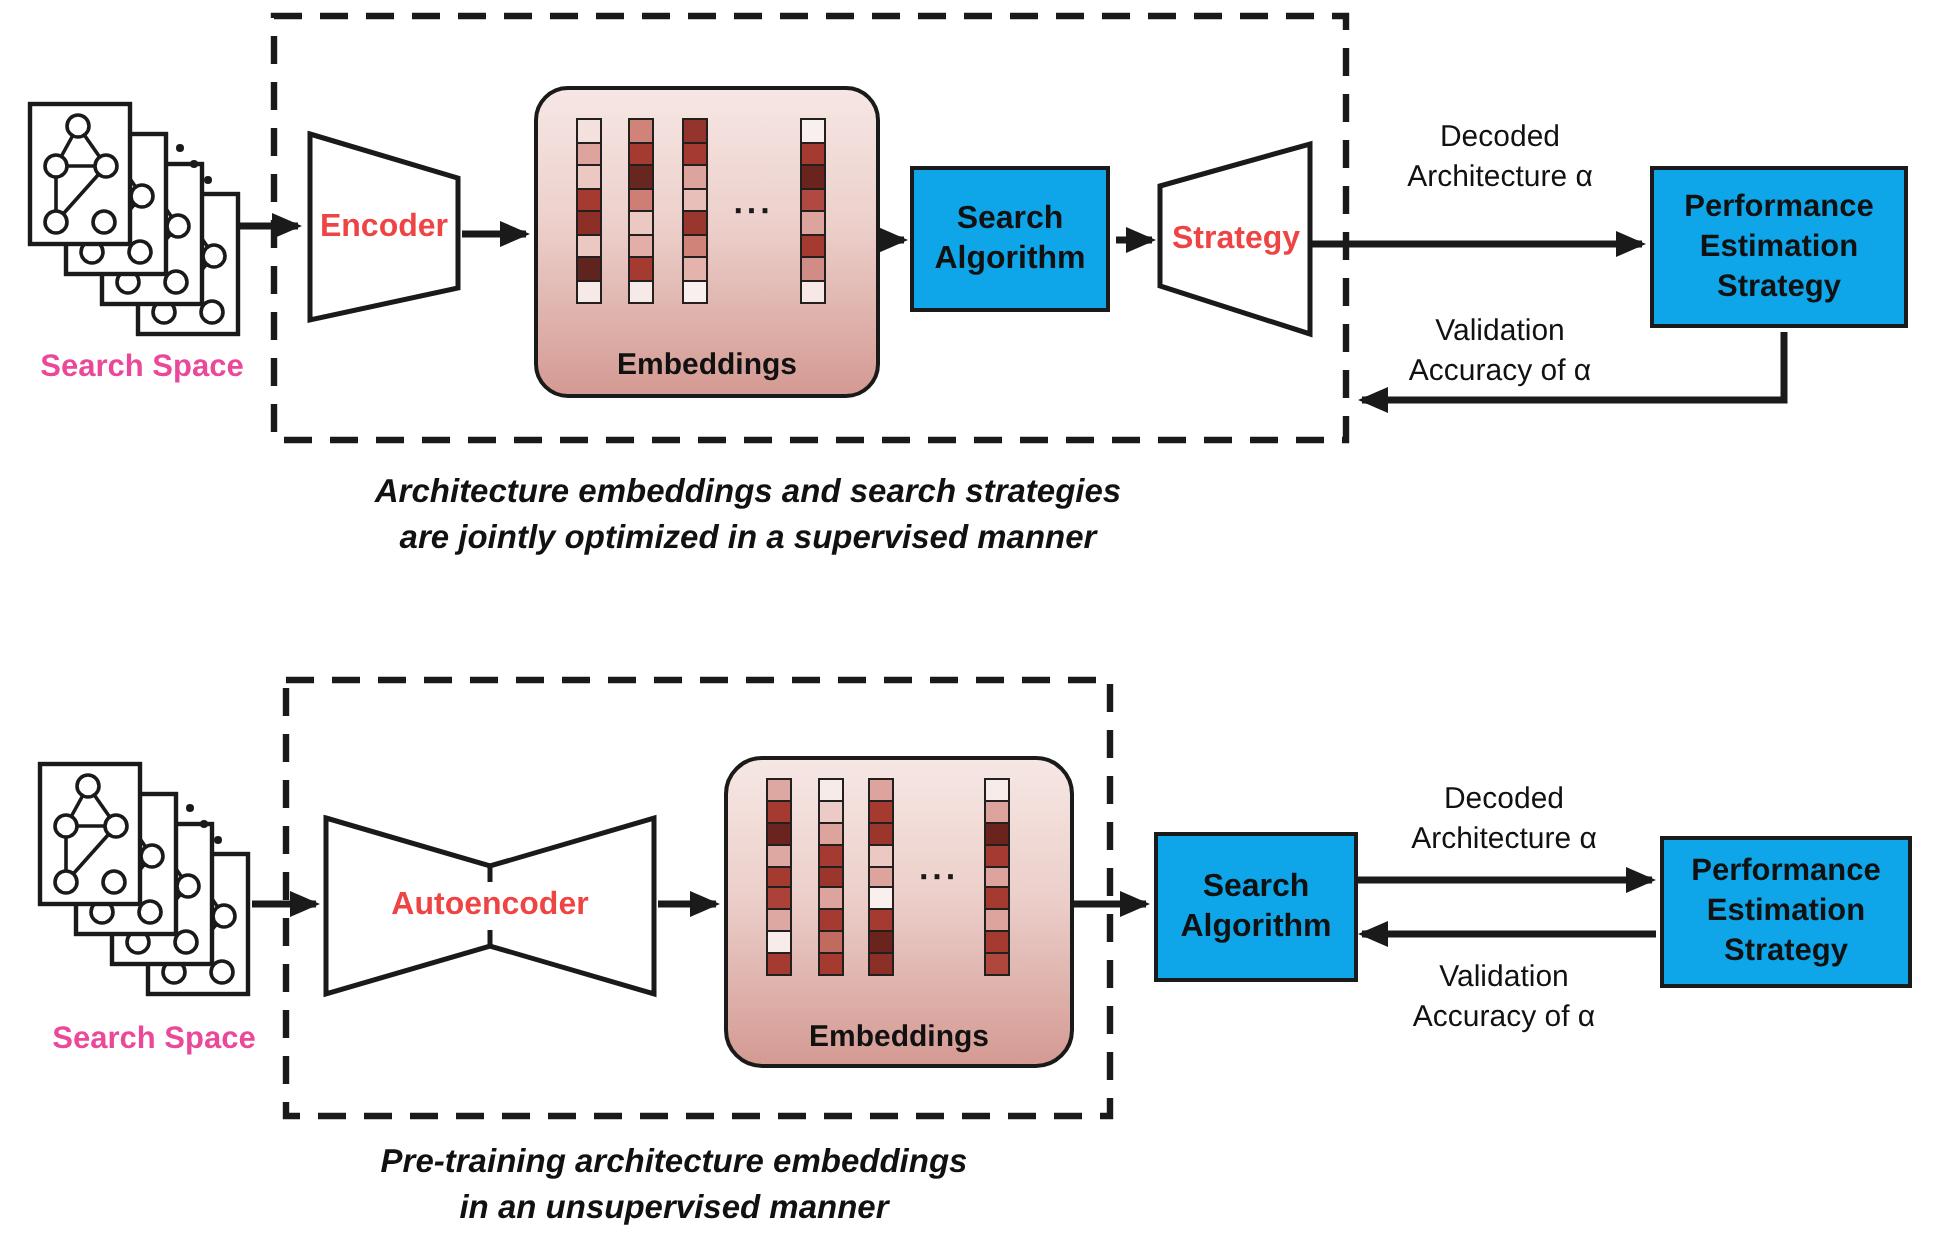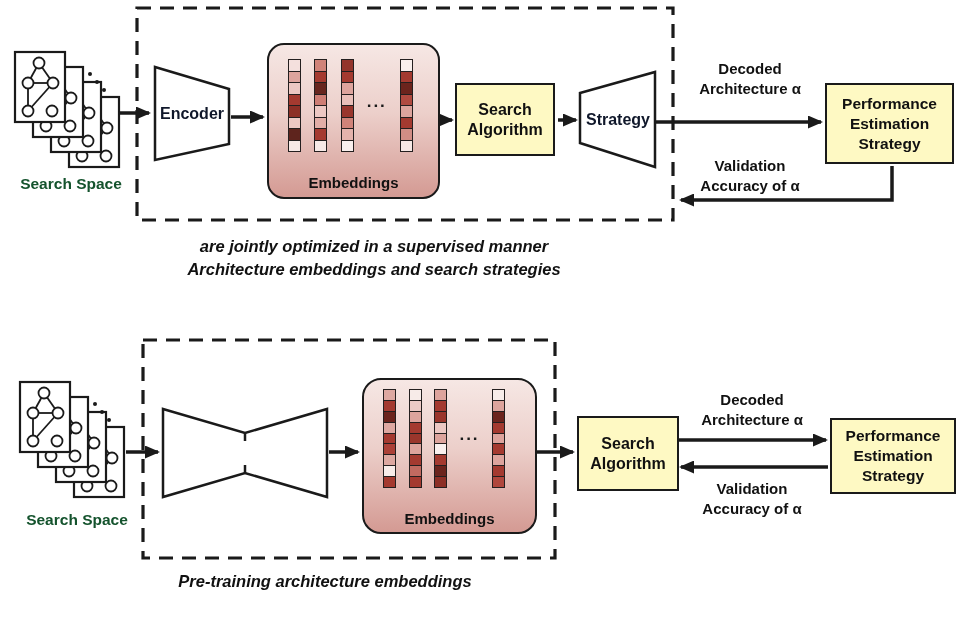--- a/index.html
+++ b/index.html
@@ -1,31 +1,31 @@
 <!DOCTYPE html>
 <html><head>
 <meta charset="utf-8">
 <style>
   html,body{margin:0;padding:0;background:#ffffff;}
   #canvas{position:relative;width:968px;height:621px;background:#ffffff;overflow:hidden;
           font-family:"Liberation Sans","DejaVu Sans",sans-serif;color:#111;}
   #shapes{position:absolute;left:0;top:0;width:968px;height:621px;}
-  .lbl{position:absolute;text-align:center;font-weight:bold;color:#14532d;}
-  .wbox{position:absolute;background:#fef9c3;border:2.5px solid #1a1a1a;display:flex;flex-direction:column;
+  .lbl{position:absolute;text-align:center;font-weight:bold;color:#ec4899;}
+  .wbox{position:absolute;background:#0ea5e9;border:2.5px solid #1a1a1a;display:flex;flex-direction:column;
         align-items:center;justify-content:center;font-weight:bold;font-size:16px;line-height:20px;text-align:center;}
   .embox{position:absolute;border:2.5px solid #1a1a1a;border-radius:17px;
          background:linear-gradient(to bottom,#f6e7e4 0%,#eccfca 45%,#d49a93 100%);}
   .emb-title{position:absolute;left:0;right:0;text-align:center;font-weight:bold;font-size:15px;line-height:17px;color:#111;}
   .emb-cols{position:absolute;display:flex;justify-content:space-between;align-items:stretch;}
   .emb-col{width:11px;display:flex;flex-direction:column;border:1.6px solid #241f1f;}
   .emb-cell{flex:1;border-bottom:1.6px solid #241f1f;}
   .emb-cell:last-child{border-bottom:none;}
   .emb-dots{align-self:center;font-weight:bold;font-size:17px;color:#1a1a1a;letter-spacing:1px;line-height:10px;}
-  .shape-lbl{position:absolute;text-align:center;font-weight:bold;font-size:16px;color:#0f172a;}
-  .arrow-lbl{position:absolute;width:160px;text-align:center;font-weight:bold;font-size:15px;line-height:20px;color:#111;}
+  .shape-lbl{position:absolute;text-align:center;font-weight:bold;font-size:16px;color:#ef4444;}
+  .arrow-lbl{position:absolute;width:160px;text-align:center;font-weight:normal;font-size:15px;line-height:20px;color:#111;}
   .caption{position:absolute;width:520px;text-align:center;font-weight:bold;font-style:italic;
            font-size:16.5px;line-height:22.5px;color:#111;}
 </style>
 </head>
 <body>
 
 <div id="canvas">
 
   <svg id="shapes" viewBox="0 0 968 621">
     <defs>
@@ -174,26 +174,27 @@
     <div>Decoded</div>
     <div>Architecture α</div>
   </div>
 
   <div class="arrow-lbl" style="left:670px;top:156px;">
     <div>Validation</div>
     <div>Accuracy of α</div>
   </div>
 
   <div class="caption" style="left:114px;top:235px;">
+    <div>Architecture embeddings and search strategies</div>
     <div>are jointly optimized in a supervised manner</div>
-    <div>Architecture embeddings and search strategies</div>
   </div>
 
   <div class="lbl" style="left:12px;top:511px;width:130px;font-size:15.5px;">Search Space</div>
 
+  <div class="shape-lbl" style="left:173px;top:444px;width:144px;">Autoencoder</div>
 
   <div class="embox" style="left:362px;top:378px;width:171px;height:152px;border-radius:19px;">
     <div class="emb-cols" style="left:19px;top:9px;width:122px;height:99px;">
         <div class="emb-col">
           <div class="emb-cell" style="background: rgb(221, 168, 161);"></div>
           <div class="emb-cell" style="background: rgb(164, 58, 48);"></div>
           <div class="emb-cell" style="background: rgb(107, 36, 29);"></div>
           <div class="emb-cell" style="background: rgb(221, 168, 161);"></div>
           <div class="emb-cell" style="background: rgb(164, 58, 48);"></div>
           <div class="emb-cell" style="background: rgb(171, 65, 56);"></div>
@@ -253,17 +254,18 @@
   <div class="arrow-lbl" style="left:672px;top:390px;">
     <div>Decoded</div>
     <div>Architecture α</div>
   </div>
 
   <div class="arrow-lbl" style="left:672px;top:479px;">
     <div>Validation</div>
     <div>Accuracy of α</div>
   </div>
 
-  <div class="caption" style="left:65px;top:570px;">
+  <div class="caption" style="left:77px;top:570px;">
     <div>Pre-training architecture embeddings</div>
+    <div>in an unsupervised manner</div>
   </div>
 
 </div>
 
 </body></html>

